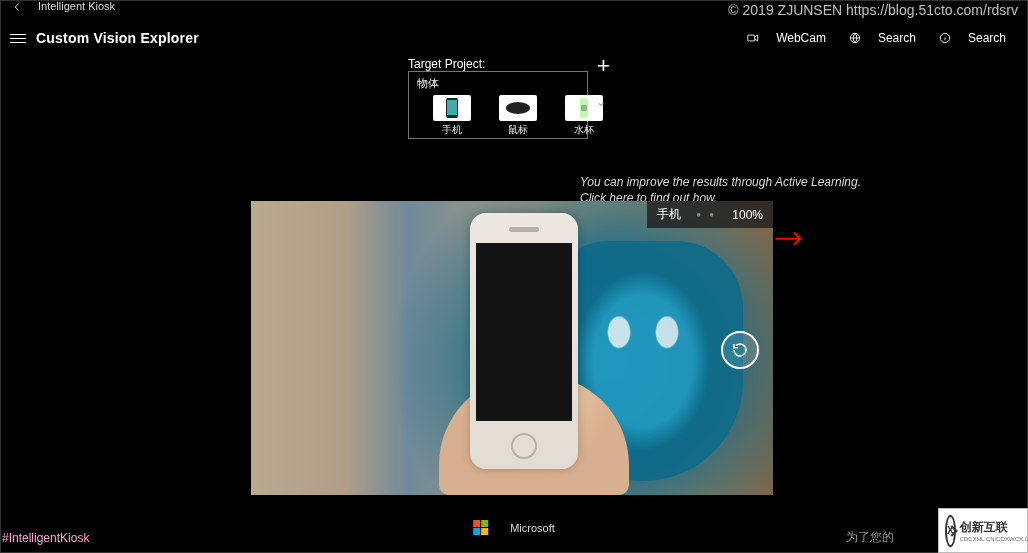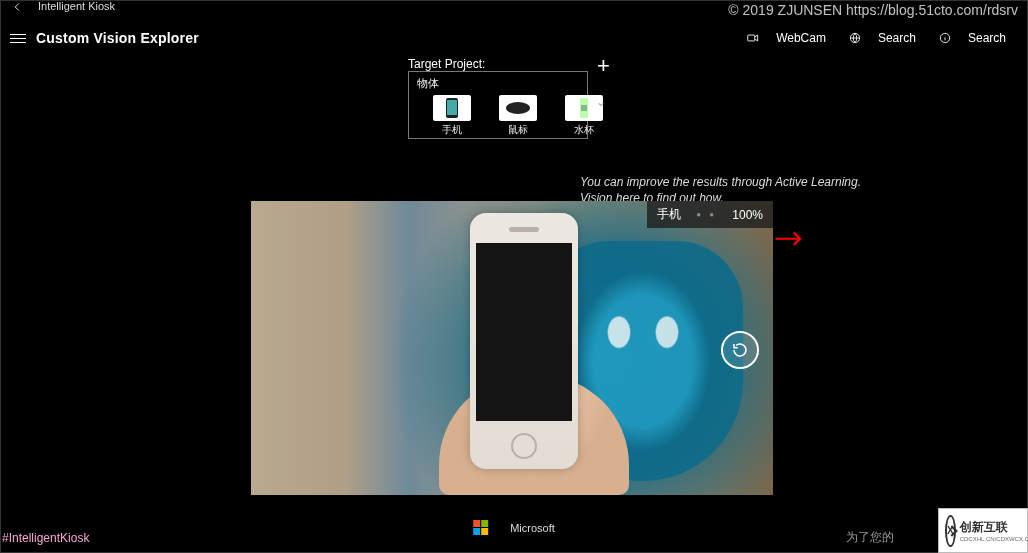--- a/index.html
+++ b/index.html
@@ -389,21 +389,21 @@
           </svg>
         </div>
       <div class="cap">水杯</div>
     </div>
   </div>
 </div>
 <div class="chevron-down">⌄</div>
 
 <div class="hint-text">
   <div>You can improve the results through Active Learning.</div>
-  <div>Vision here to find out how.</div>
+  <div>Click here to find out how.</div>
 </div>
 
 <div class="feed-wrap">
   <div class="feed-bg">
     <div class="face-shape"></div>
     <div class="hand"></div>
     <div class="phone">
       <div class="speaker"></div>
       <div class="screen"></div>
       <div class="home-btn"></div>

